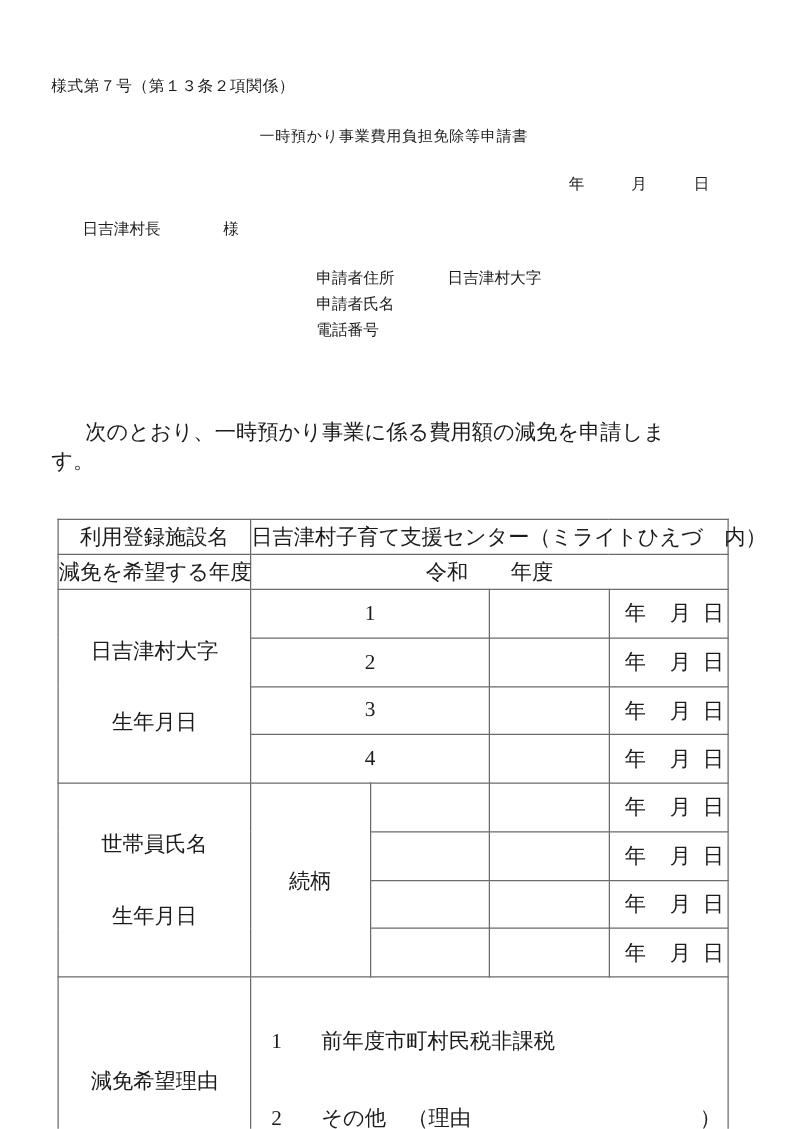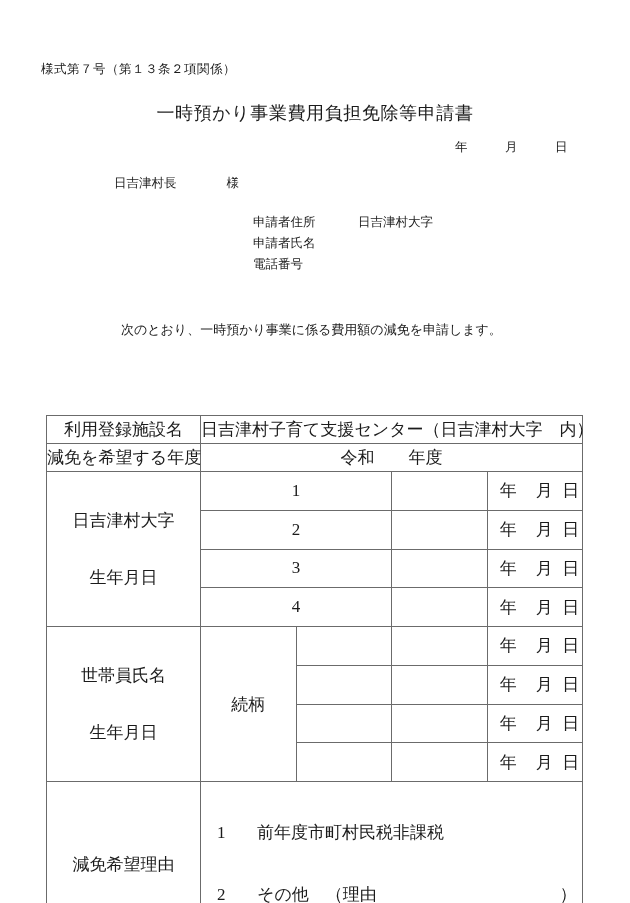--- a/index.html
+++ b/index.html
@@ -33,21 +33,21 @@
     font-size: 12.5px;
     letter-spacing: 0.5px;
     white-space: pre;
   }
   .doc-title {
     position: absolute;
     left: 0;
     right: 0;
     top: 101px;
     text-align: center;
-    font-size: 18px;
+    font-size: 12px;
     letter-spacing: 0.6px;
     white-space: pre;
   }
 
   
   .date-line {
     position: absolute;
     top: 139px;
     left: 455px;
     font-size: 12.5px;
@@ -57,21 +57,20 @@
   .date-line .slot.y { width: 50px; }
   .date-line .slot.m { width: 50px; }
 
   
   .addressee {
     position: absolute;
     left: 66px;
     top: 175px;
     font-size: 12.5px;
     white-space: pre;
-    margin-left: 48px;
   }
 
   
   .applicant {
     position: absolute;
     left: 253px;
     top: 212px;
     font-size: 12.5px;
   }
   .applicant .row {
@@ -85,25 +84,24 @@
     width: 105px;
   }
   .applicant .value {
     display: inline-block;
   }
 
   
   .body-text {
     position: absolute;
     left: 41px;
-    top: 318px;
+    top: 334px;
     width: 520px;
-    font-size: 13px;
+    font-size: 17px;
     line-height: 23px;
-    text-align: center;
   }
   .body-text p {
     margin: 0;
     white-space: pre-wrap;
   }
   .body-text p.indent { text-indent: 1.6em; }
 
   
   .form-table {
     position: absolute;
@@ -183,21 +181,21 @@
   </div>
 
   <div class="body-text">
     <p class="indent">次のとおり、一時預かり事業に係る費用額の減免を申請します。</p>
   </div>
 
   <table class="form-table">
     <tbody>
       <tr class="row-h28">
         <td class="c-label">利用登録施設名</td>
-        <td class="center" colspan="4">日吉津村子育て支援センター（日吉津村大字　内）</td>
+        <td class="center" colspan="4">日吉津村子育て支援センター（ミライトひえづ　内）</td>
       </tr>
 
       <tr class="row-h28">
         <td class="c-label">減免を希望する年度</td>
         <td class="center" colspan="4">令和　　年度</td>
       </tr>
 
       <tr class="row-h28">
         <td class="c-label" rowspan="4">
           <span class="stack">日吉津村大字</span>

